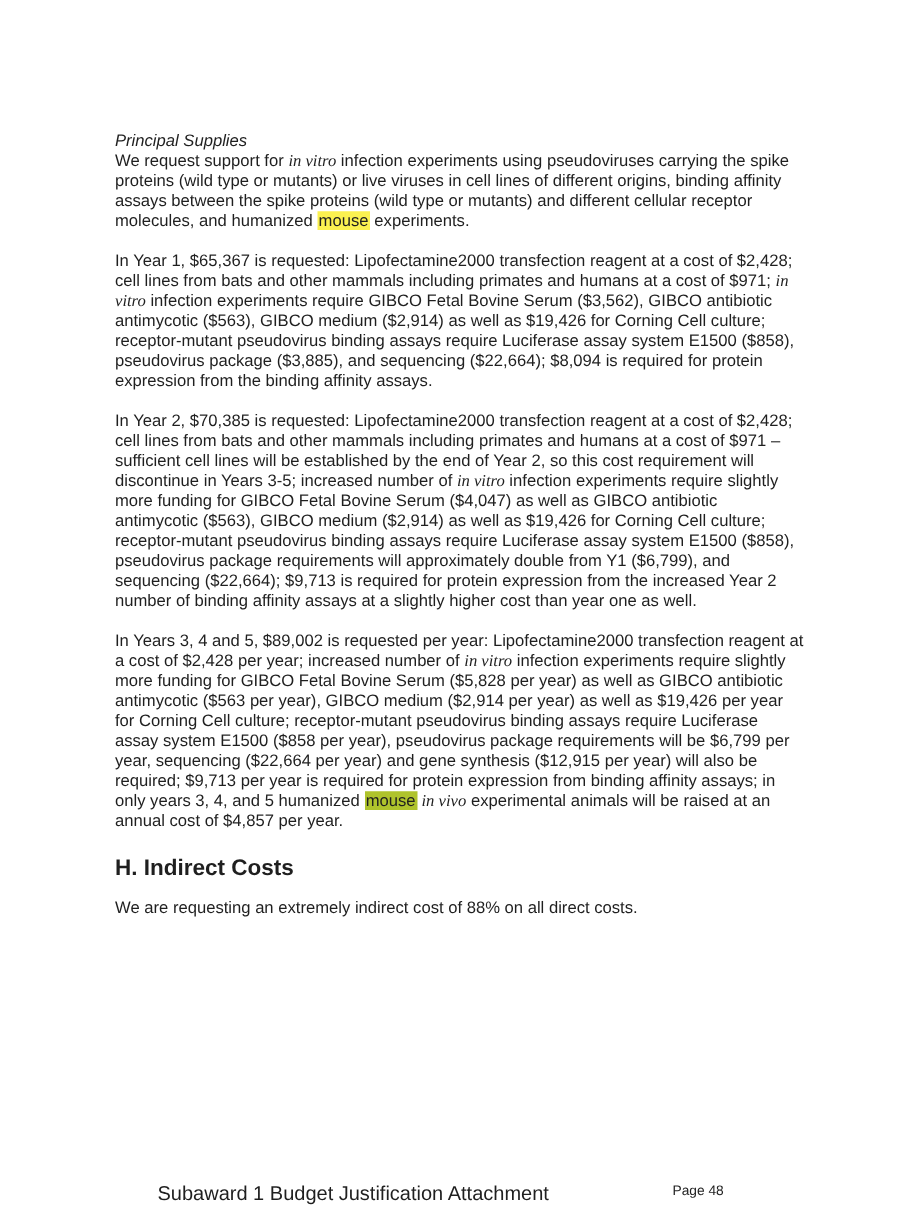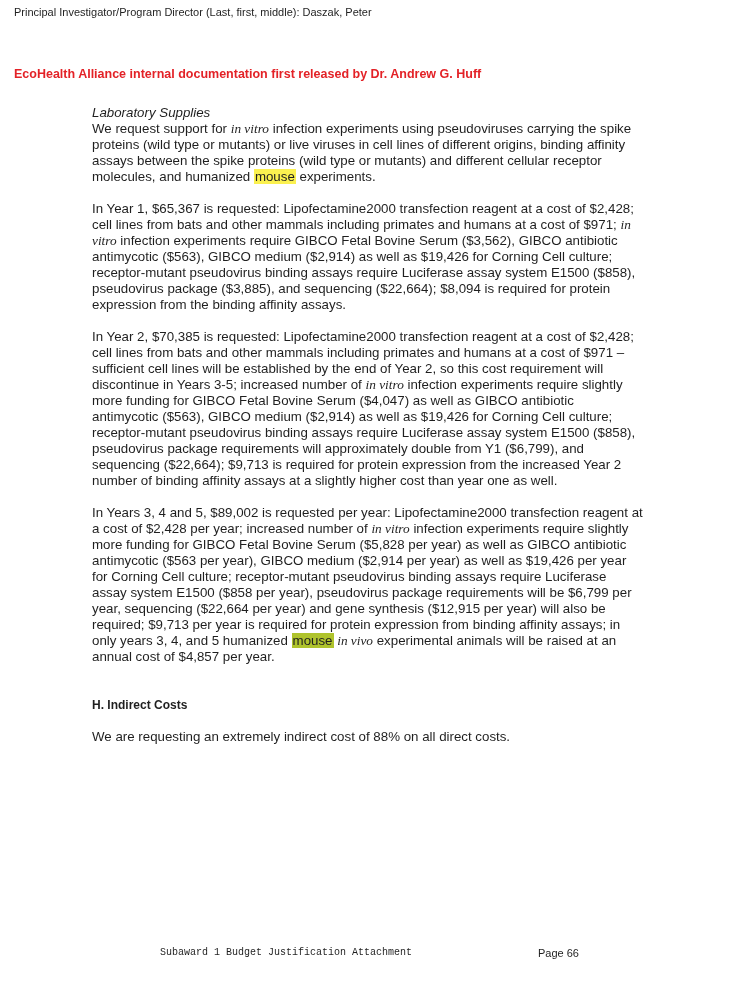--- a/index.html
+++ b/index.html
@@ -47,63 +47,60 @@
     color: var(--text-color);
   }
   .section-title {
     font-style: italic;
     margin: 0;
   }
   .paragraph {
     margin: 0 0 16px 0;
   }
   .indirect-heading {
-    font-size: 12px;
+    font-size: 18px;
     font-weight: bold;
-    margin: 32px 0 16px 0;
+    margin: 21px 0 16px 0;
   }
   .seg-italic { font-style: italic; font-family: Liberation Serif, serif; }
   .seg-highlight-yellow { background: var(--hl-yellow); padding: 0 1px; }
   .seg-highlight-green { background: var(--hl-green); padding: 0 1px; }
   .footer-left {
     position: absolute;
-    left: 160px; top: 947px;
-    font-size: 10px;
+    left: 126px; top: 947px;
+    font-size: 16px;
     white-space: nowrap;
-    font-family: Liberation Mono, monospace;
   }
   .footer-right {
     position: absolute;
     left: 538px; top: 947px;
     font-size: 11px;
     white-space: nowrap;
   }
 </style>
 </head>
 <body>
 
 <div class="page">
 
-  <div class="header-line">Principal Investigator/Program Director (Last, first, middle): Daszak, Peter</div>
 
-  <div class="watermark">EcoHealth Alliance internal documentation first released by Dr. Andrew G. Huff</div>
 
   <div class="doc-body">
-    <div class="section-title">Laboratory Supplies</div>
+    <div class="section-title">Principal Supplies</div>
 
     <div class="paragraph"><span>We request support for </span><span class="seg-italic">in vitro</span><span> infection experiments using pseudoviruses carrying the spike proteins (wild type or mutants) or live viruses in cell lines of different origins, binding affinity assays between the spike proteins (wild type or mutants) and different cellular receptor molecules, and humanized </span><span class="seg-highlight-yellow">mouse</span><span> experiments.</span></div>
 
     <div class="paragraph"><span>In Year 1, $65,367 is requested: Lipofectamine2000 transfection reagent at a cost of $2,428; cell lines from bats and other mammals including primates and humans at a cost of $971; </span><span class="seg-italic">in vitro</span><span> infection experiments require GIBCO Fetal Bovine Serum ($3,562), GIBCO antibiotic antimycotic ($563), GIBCO medium ($2,914) as well as $19,426 for Corning Cell culture; receptor-mutant pseudovirus binding assays require Luciferase assay system E1500 ($858), pseudovirus package ($3,885), and sequencing ($22,664); $8,094 is required for protein expression from the binding affinity assays.</span></div>
 
     <div class="paragraph"><span>In Year 2, $70,385 is requested: Lipofectamine2000 transfection reagent at a cost of $2,428; cell lines from bats and other mammals including primates and humans at a cost of $971 – sufficient cell lines will be established by the end of Year 2, so this cost requirement will discontinue in Years 3-5; increased number of </span><span class="seg-italic">in vitro</span><span> infection experiments require slightly more funding for GIBCO Fetal Bovine Serum ($4,047) as well as GIBCO antibiotic antimycotic ($563), GIBCO medium ($2,914) as well as $19,426 for Corning Cell culture; receptor-mutant pseudovirus binding assays require Luciferase assay system E1500 ($858), pseudovirus package requirements will approximately double from Y1 ($6,799), and sequencing ($22,664); $9,713 is required for protein expression from the increased Year 2 number of binding affinity assays at a slightly higher cost than year one as well.</span></div>
 
     <div class="paragraph"><span>In Years 3, 4 and 5, $89,002 is requested per year: Lipofectamine2000 transfection reagent at a cost of $2,428 per year; increased number of </span><span class="seg-italic">in vitro</span><span> infection experiments require slightly more funding for GIBCO Fetal Bovine Serum ($5,828 per year) as well as GIBCO antibiotic antimycotic ($563 per year), GIBCO medium ($2,914 per year) as well as $19,426 per year for Corning Cell culture; receptor-mutant pseudovirus binding assays require Luciferase assay system E1500 ($858 per year), pseudovirus package requirements will be $6,799 per year, sequencing ($22,664 per year) and gene synthesis ($12,915 per year) will also be required; $9,713 per year is required for protein expression from binding affinity assays; in only years 3, 4, and 5 humanized </span><span class="seg-highlight-green">mouse</span><span> </span><span class="seg-italic">in vivo</span><span> experimental animals will be raised at an annual cost of $4,857 per year.</span></div>
 
     <div class="indirect-heading">H. Indirect Costs</div>
 
     <div class="paragraph">We are requesting an extremely indirect cost of 88% on all direct costs.</div>
   </div>
 
   <div class="footer-left">Subaward 1 Budget Justification Attachment</div>
 
-  <div class="footer-right">Page 66</div>
+  <div class="footer-right">Page 48</div>
 
 </div>
 
 </body></html>

